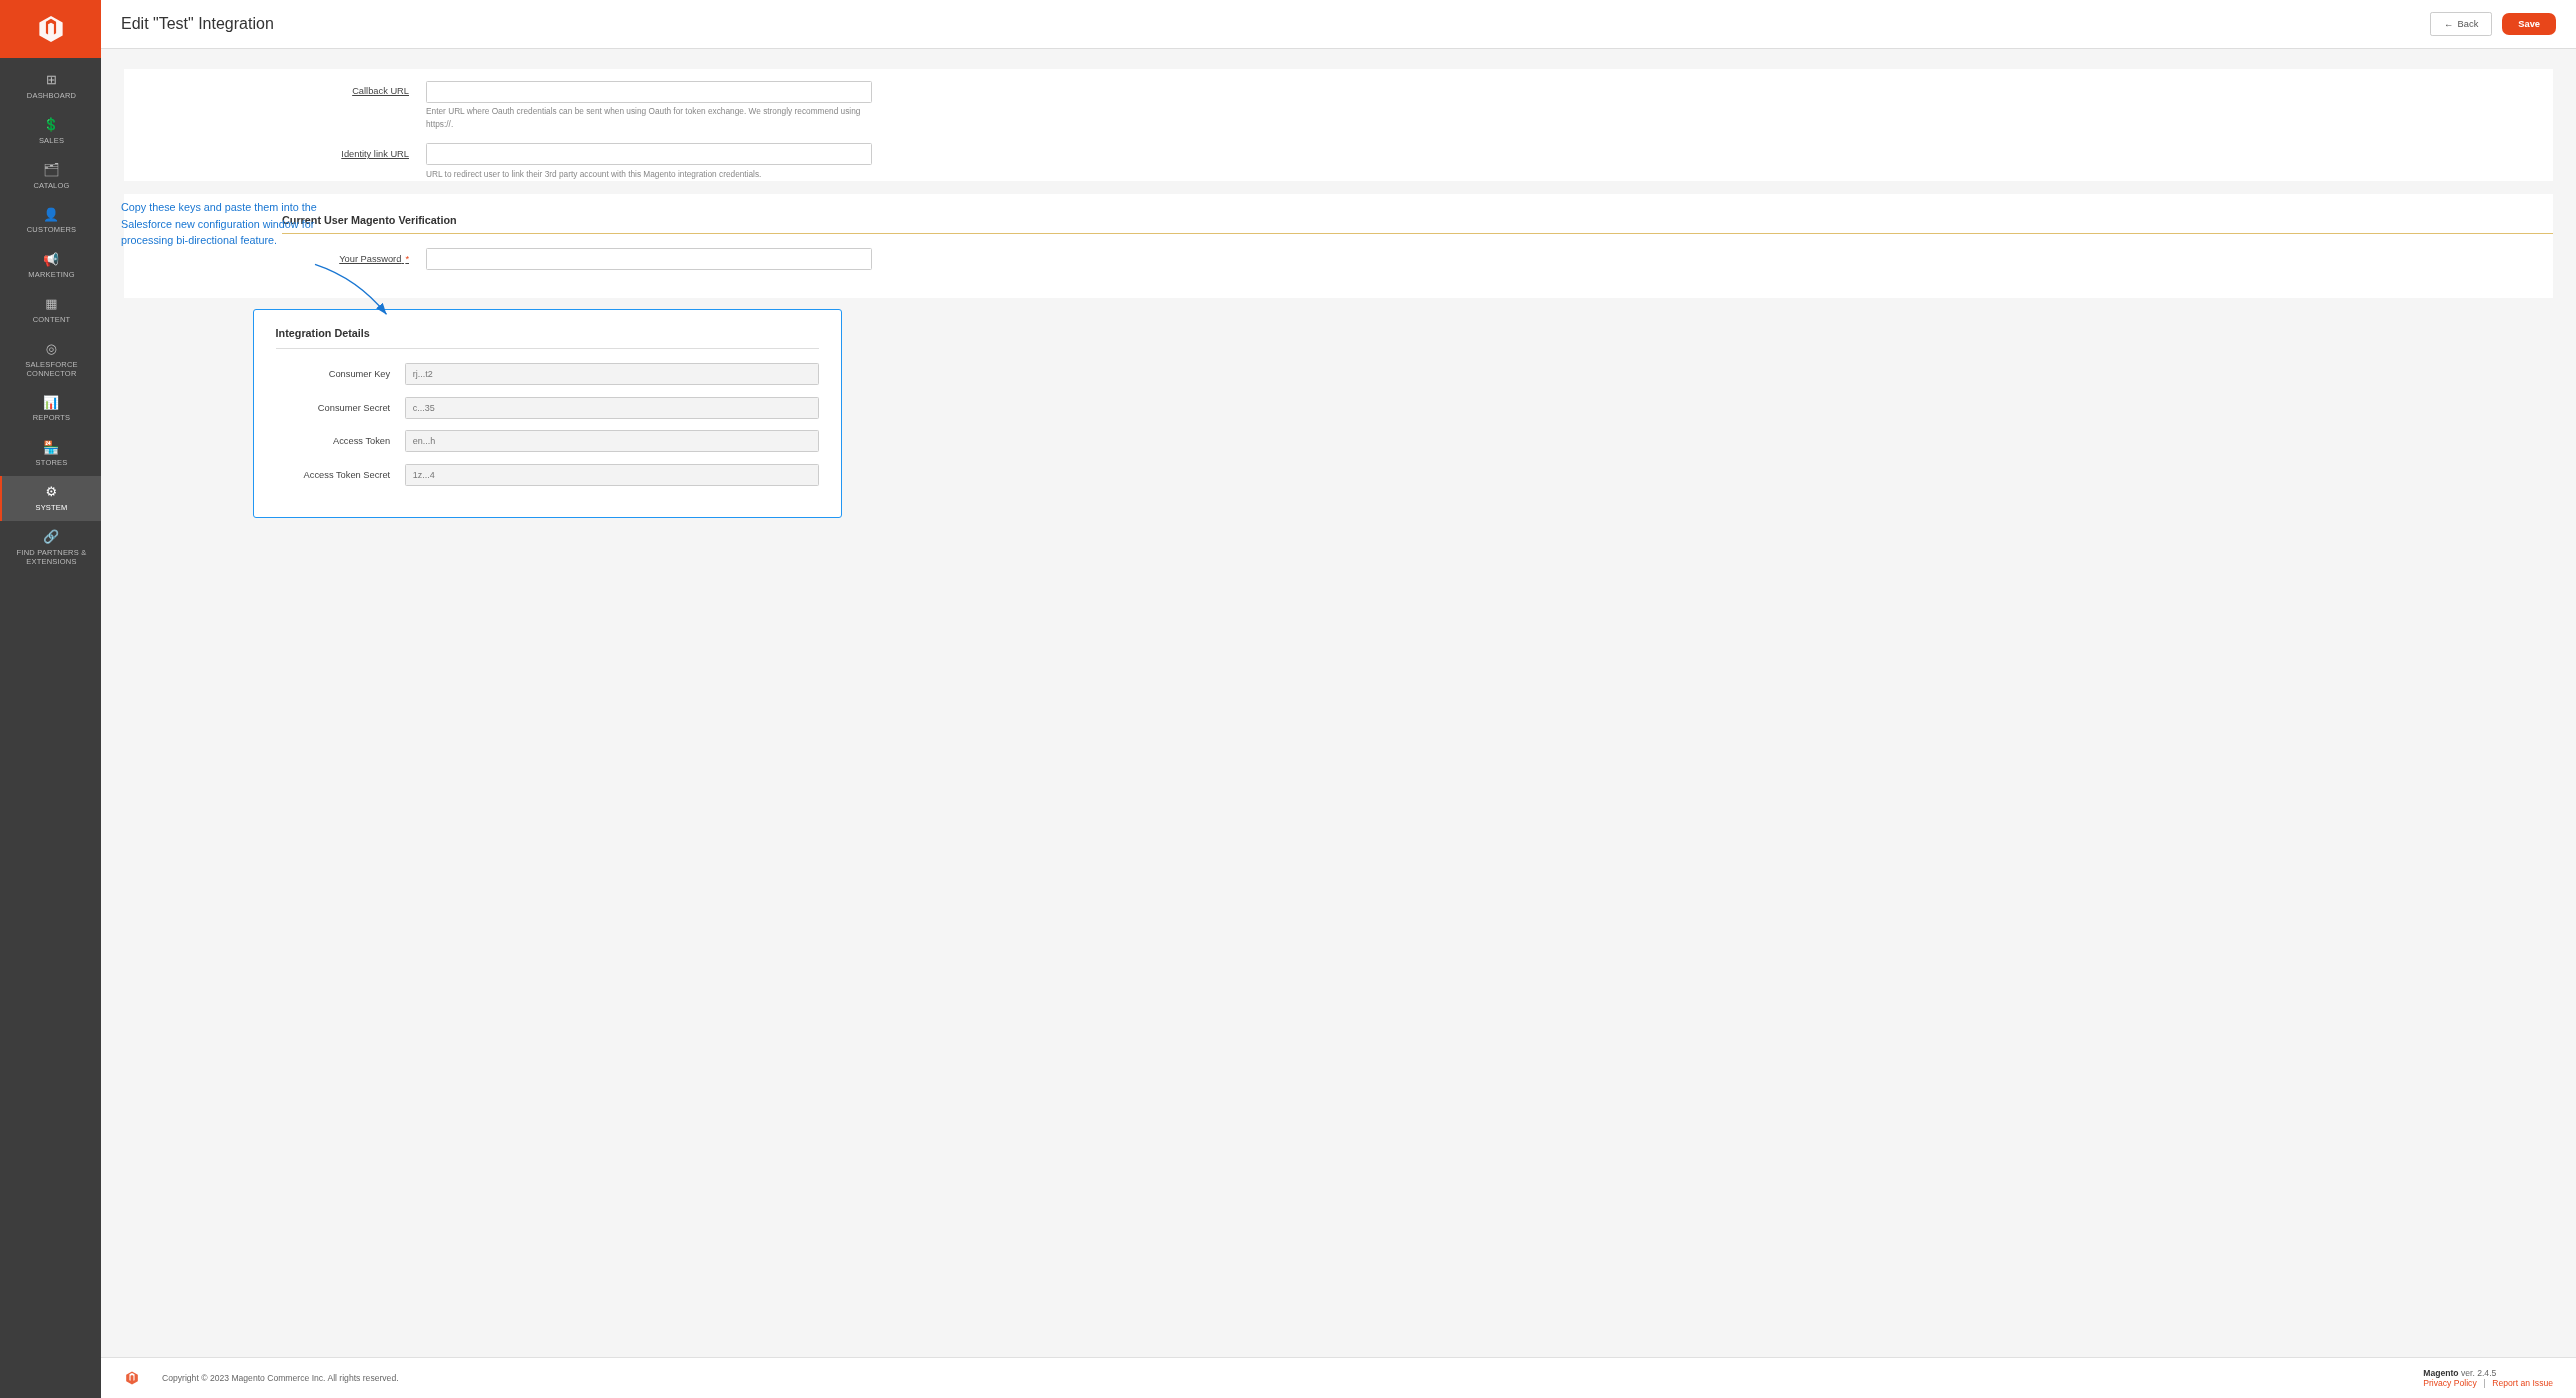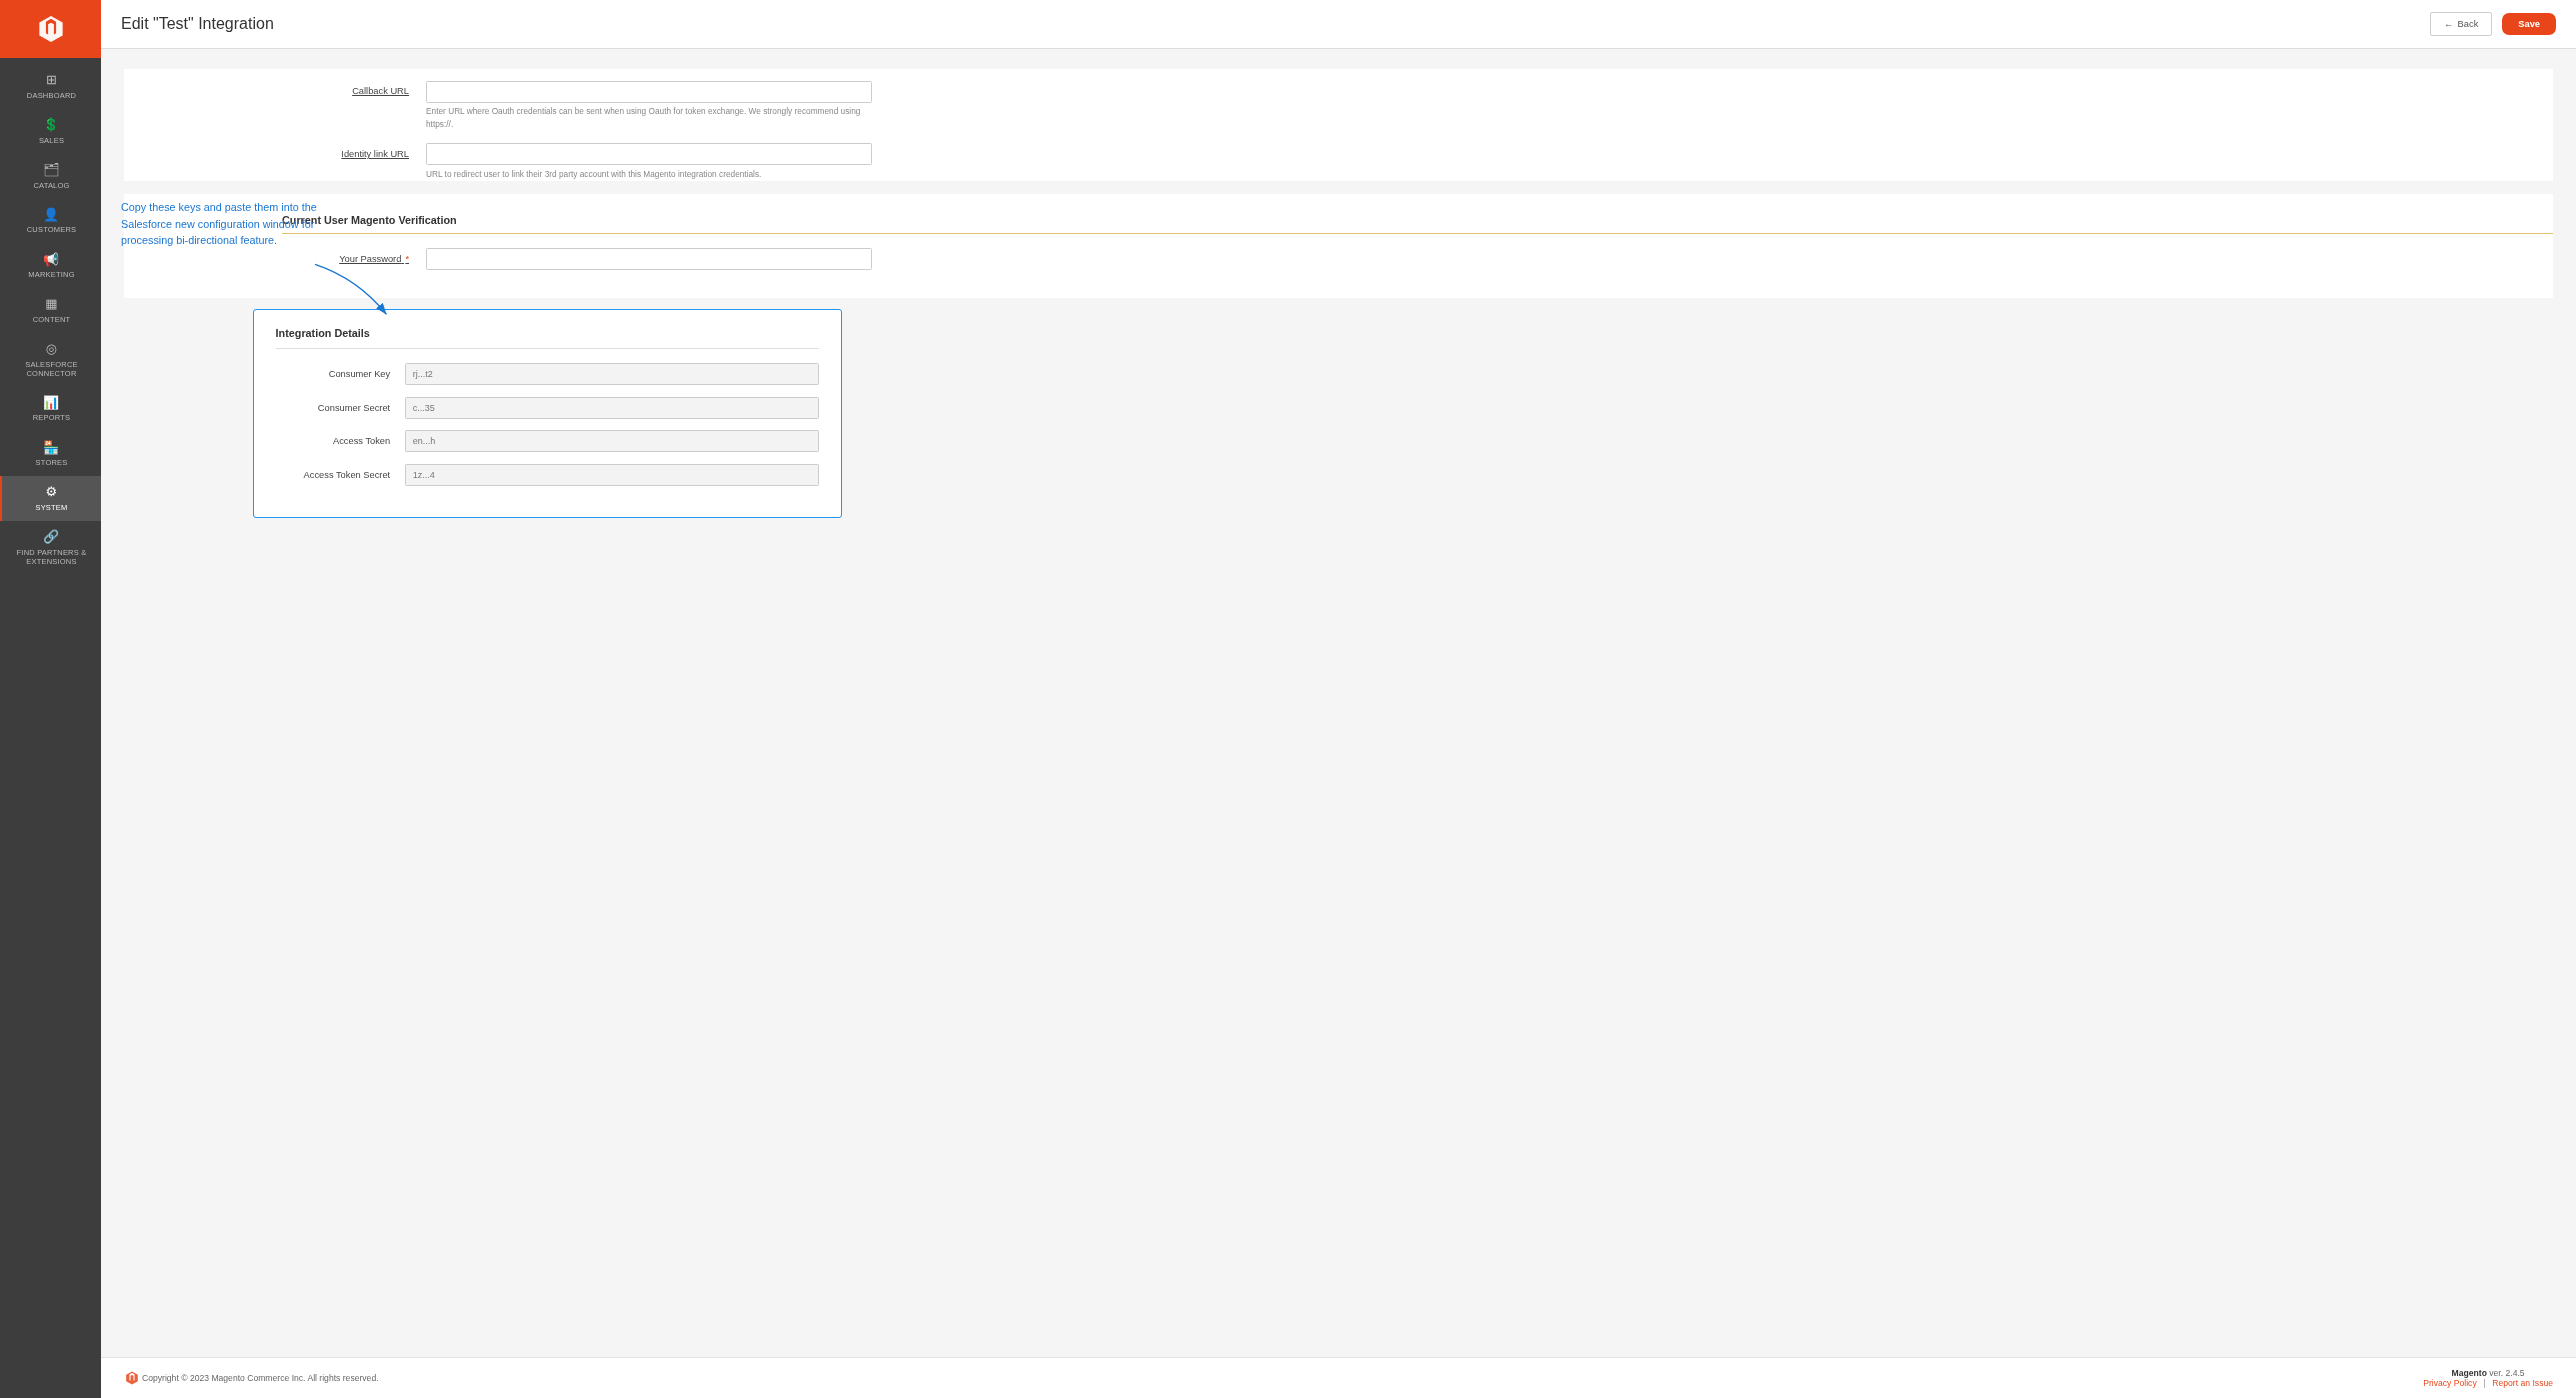--- a/index.html
+++ b/index.html
@@ -135,22 +135,22 @@
     .footer {
       background: #fff;
       border-top: 0.7px solid #e0e0e0;
       padding: 10px 23px;
       display: flex;
       align-items: center;
       justify-content: space-between;
       font-size: 8.6px;
       color: #666;
     }
-    .footer-logo { display: flex; align-items: center; gap: 2px; }
-    .footer-right { text-align: center; }
+    .footer-logo { display: flex; align-items: center; gap: 22px; }
+    .footer-right { text-align: left; }
     .footer-right .magento-ver { font-weight: 600; color: #333; }
     .footer-links a { color: #e8461a; text-decoration: none; }
     .footer-links .sep { color: #999; margin: 0 4.3px; }
   </style>
 </head>
 <body>
 
 <div class="sidebar">
   <div class="sidebar-logo">
     <svg viewBox="0 0 44 44" fill="none" xmlns="http://www.w3.org/2000/svg">

